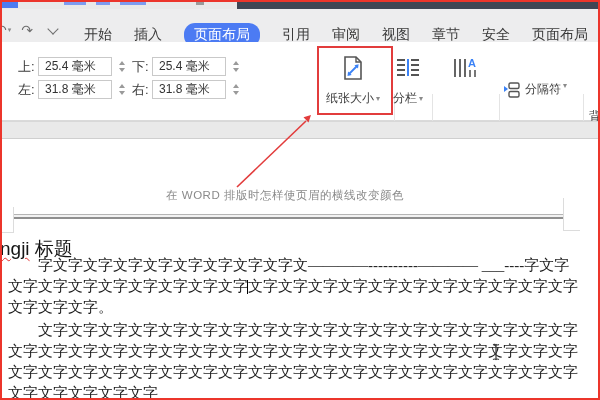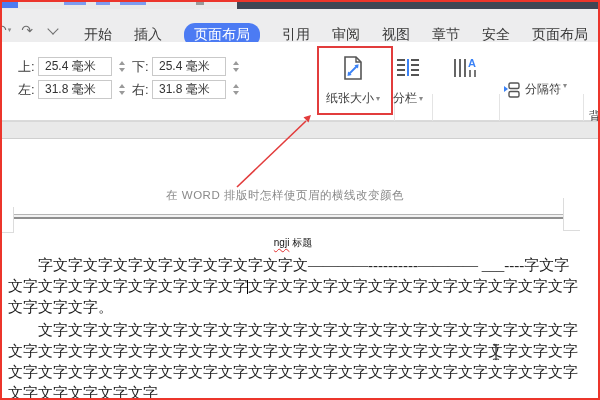--- a/index.html
+++ b/index.html
@@ -41,21 +41,21 @@
   
   .annot{position:absolute;left:0;top:0;z-index:40;pointer-events:none;}
   .redbox{position:absolute;left:317px;top:46px;width:72px;height:65px;border:2px solid #e23c3c;z-index:40;}
   
   .docband{top:121px;left:0;width:600px;height:17px;background:#e9e9e9;border-top:1px solid #d8d8d8;box-sizing:border-box;}
   .page{top:138px;left:0;width:600px;height:262px;background:#fff;border-top:1px solid #cfcfcf;box-sizing:border-box;}
   .hdrtext{position:absolute;top:188px;left:0;width:570px;text-align:center;font-size:11.5px;color:#8a8a8a;letter-spacing:0.5px;}
   .dblline{position:absolute;top:214px;left:13px;width:551px;height:2px;background:#f2f2f2;
            border-top:1px solid #b5b5b5;border-bottom:2px solid #8f8f8f;}
   .mark{position:absolute;background:#dcdcdc;}
-  .headingline{position:absolute;top:236px;left:8px;width:570px;text-align:center;font-size:10px;color:#141414;}
+  .headingline{position:absolute;top:236px;left:0;width:570px;text-align:left;font-size:19px;color:#141414;}
   .misspell{text-decoration:underline wavy #e03030 1px;text-underline-offset:2px;}
   .bodytext{position:absolute;left:8px;top:255px;width:572px;font-size:15px;line-height:21px;color:#1c1c1c;
             font-family:"Liberation Serif","DejaVu Serif",serif;word-break:break-all;}
   .bodytext p{margin:0;text-indent:2em;}
   .bodytext p + p{margin-top:2px;}
   .textcaret{position:absolute;left:247px;top:280px;width:1px;height:14px;background:#000;z-index:30;}
   .ibeam{position:absolute;left:490px;top:343px;z-index:30;}
 </style>
 </head>
 <body>

